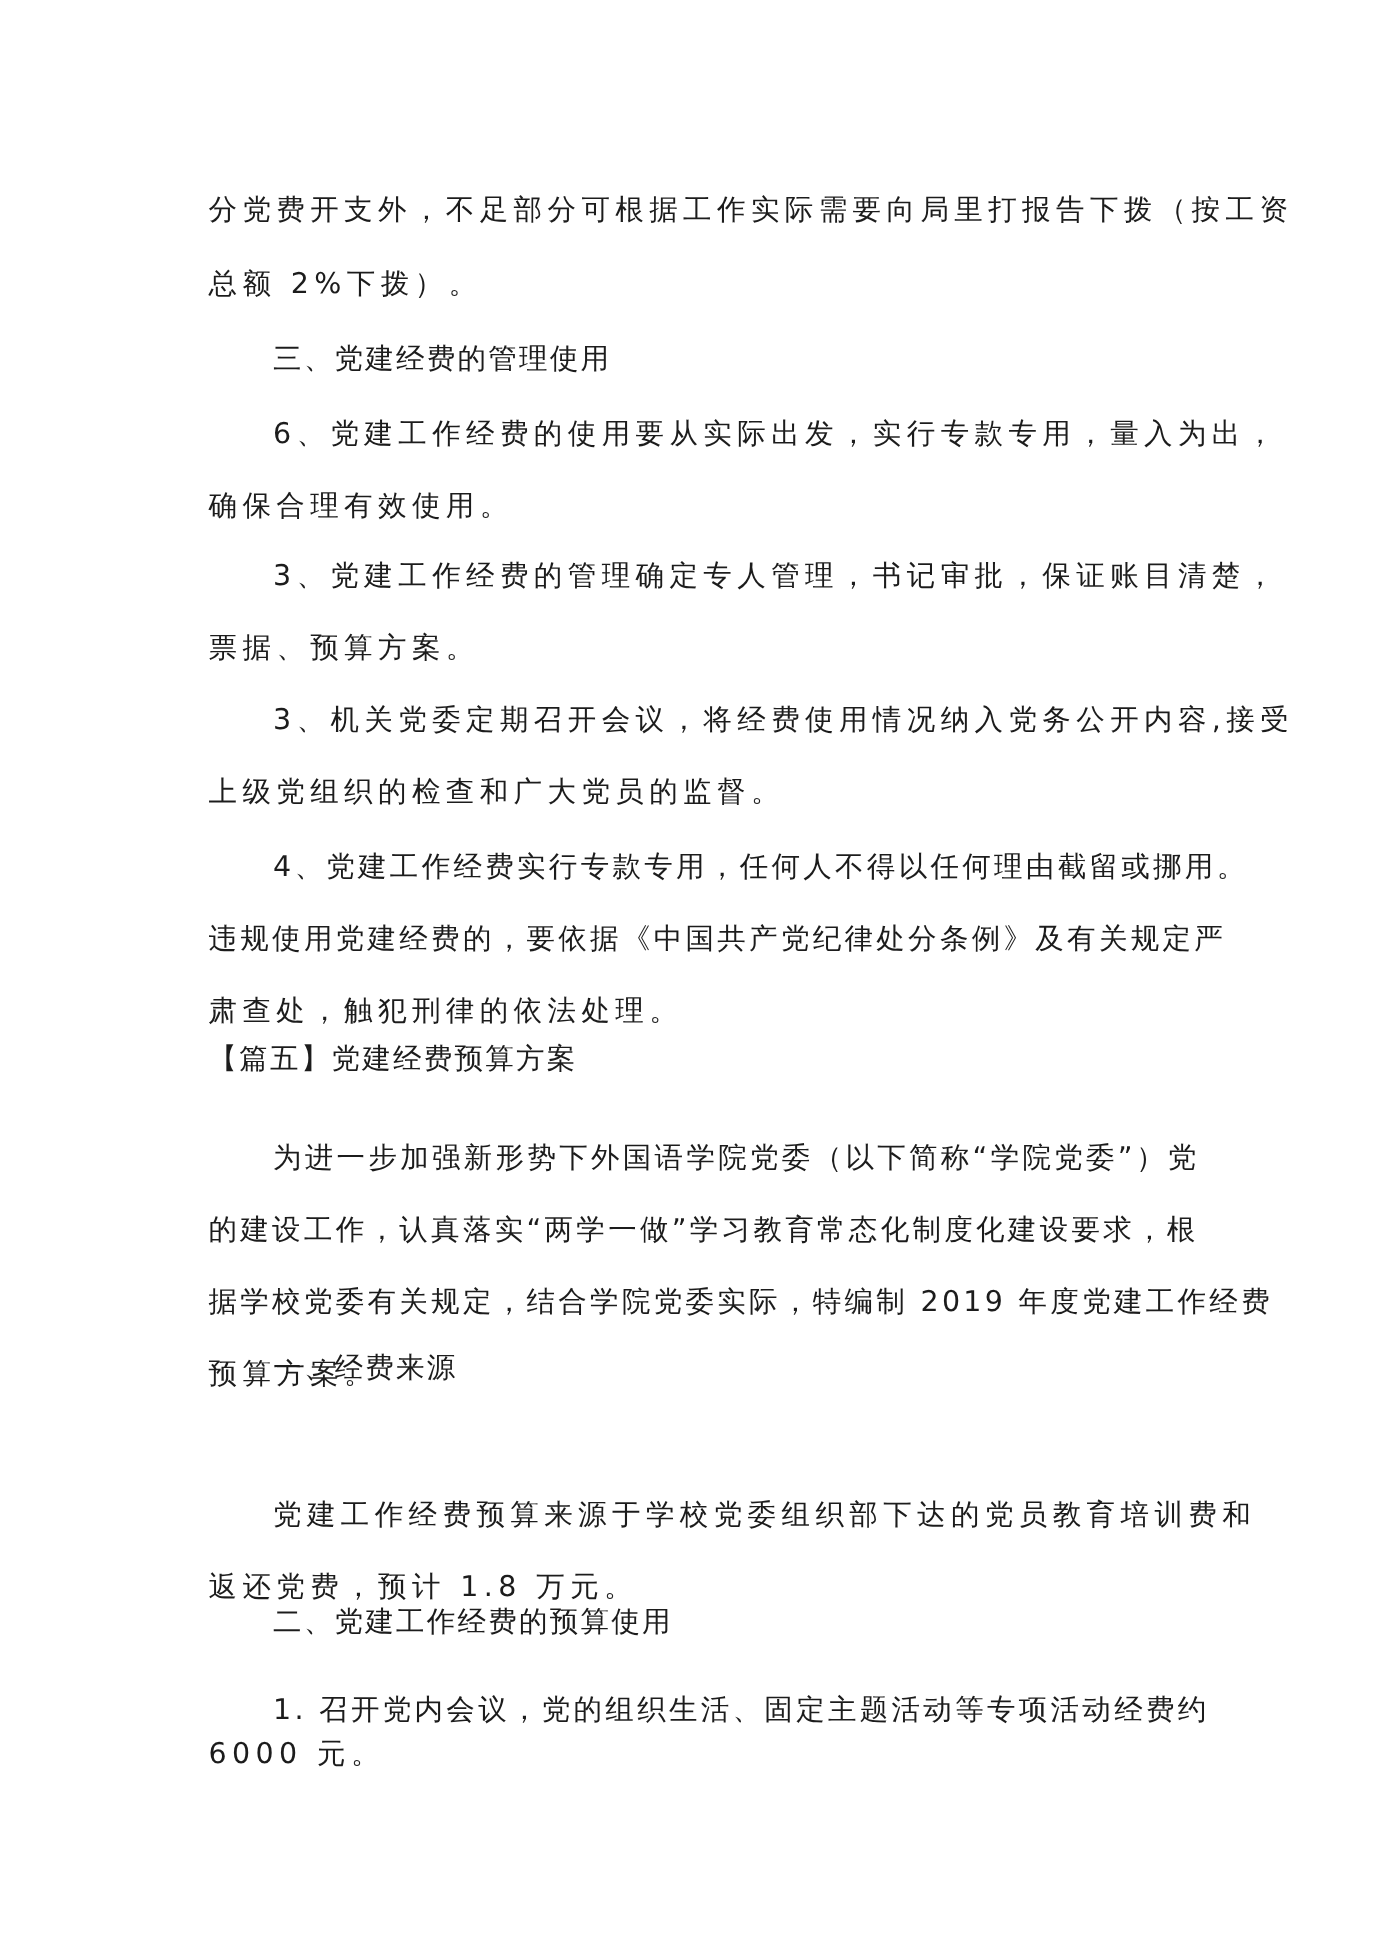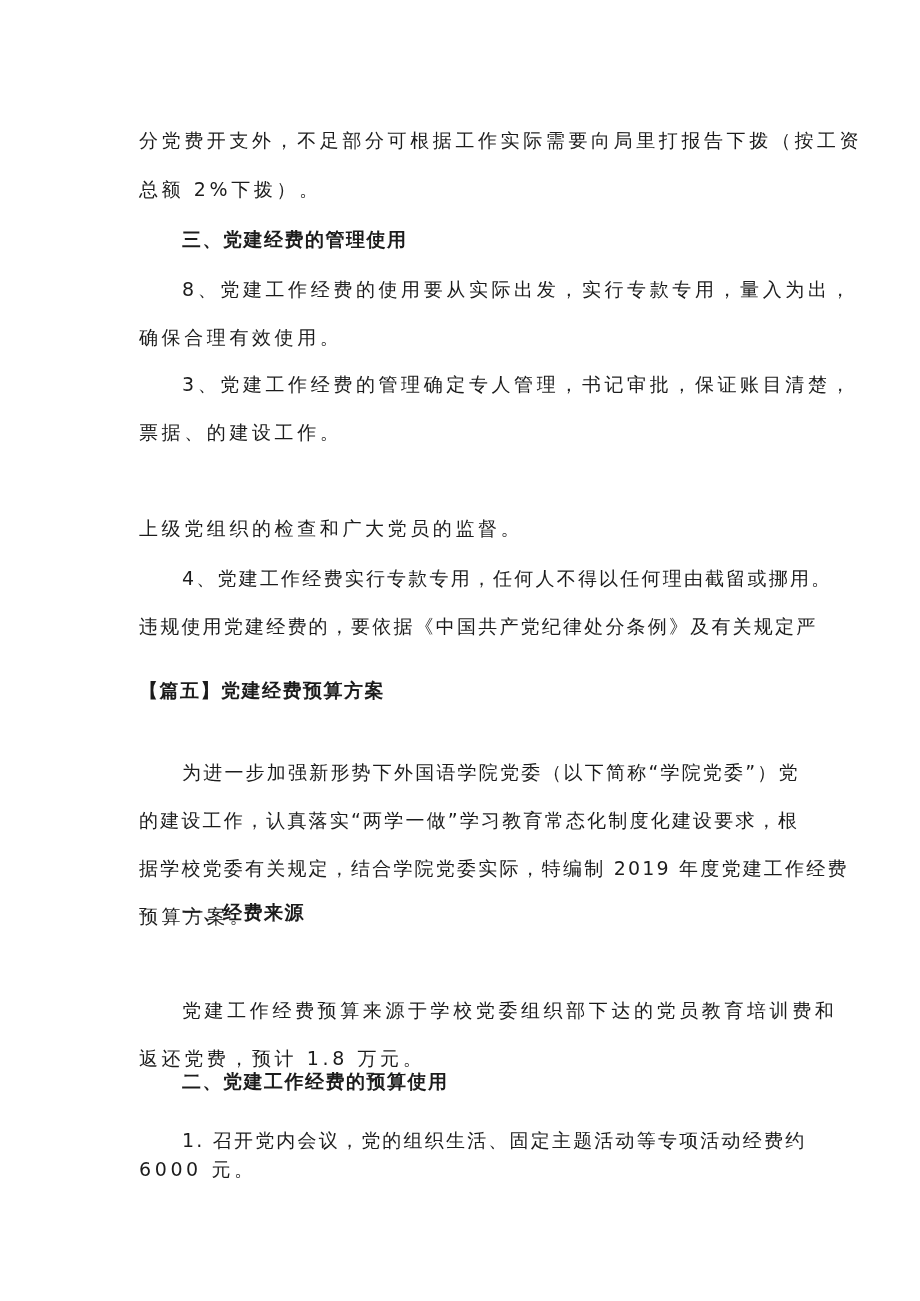--- a/index.html
+++ b/index.html
@@ -24,38 +24,40 @@
     .line {
       position: absolute;
       left: 139px;
       font-size: 19px;
       line-height: 24px;
       white-space: nowrap;
       letter-spacing: 3.6px;
       color: #1c1c1c;
     }
     .indent { left: 182px; }
-    .bold { font-weight: bold; letter-spacing: 1.5px; text-align: right; }
+    .bold { font-weight: normal; letter-spacing: 1.5px; text-align: right; }
     .tight { letter-spacing: 2.2px; }
   </style>
 </head>
 <body>
 
 <div class="page">
   <div class="line" style="top:128px">分党费开支外，不足部分可根据工作实际需要向局里打报告下拨（按工资</div>
   <div class="line" style="top:177px">总额 2%下拨）。</div>
   <div class="line indent bold" style="top:227px">三、党建经费的管理使用</div>
-  <div class="line indent" style="top:277px">8、党建工作经费的使用要从实际出发，实行专款专用，量入为出，</div>
+  <div class="line indent" style="top:277px">6、党建工作经费的使用要从实际出发，实行专款专用，量入为出，</div>
   <div class="line" style="top:325px">确保合理有效使用。</div>
   <div class="line indent" style="top:372px">3、党建工作经费的管理确定专人管理，书记审批，保证账目清楚，</div>
-  <div class="line" style="top:420px">票据、的建设工作。</div>
+  <div class="line" style="top:420px">票据、预算方案。</div>
+  <div class="line indent" style="top:468px">3、机关党委定期召开会议，将经费使用情况纳入党务公开内容,接受</div>
   <div class="line" style="top:516px">上级党组织的检查和广大党员的监督。</div>
   <div class="line indent tight" style="top:566px">4、党建工作经费实行专款专用，任何人不得以任何理由截留或挪用。</div>
   <div class="line tight" style="top:614px">违规使用党建经费的，要依据《中国共产党纪律处分条例》及有关规定严</div>
-  <div class="line bold" style="top:678px">【篇五】党建经费预算方案</div>
+  <div class="line" style="top:662px">肃查处，触犯刑律的依法处理。</div>
+  <div class="line bold" style="top:694px">【篇五】党建经费预算方案</div>
   <div class="line tight" style="top:808px">的建设工作，认真落实“两学一做”学习教育常态化制度化建设要求，根</div>
   <div class="line indent tight" style="top:760px">为进一步加强新形势下外国语学院党委（以下简称“学院党委”）党</div>
   <div class="line tight" style="top:856px">据学校党委有关规定，结合学院党委实际，特编制 2019 年度党建工作经费</div>
   <div class="line" style="top:904px">预算方案。</div>
   <div class="line indent bold" style="top:900px">一、经费来源</div>
   <div class="line indent" style="top:998px">党建工作经费预算来源于学校党委组织部下达的党员教育培训费和</div>
   <div class="line" style="top:1046px">返还党费，预计 1.8 万元。</div>
   <div class="line indent bold" style="top:1069px">二、党建工作经费的预算使用</div>
   <div class="line indent tight" style="top:1128px">1. 召开党内会议，党的组织生活、固定主题活动等专项活动经费约</div>
   <div class="line" style="top:1157px">6000 元。</div>

